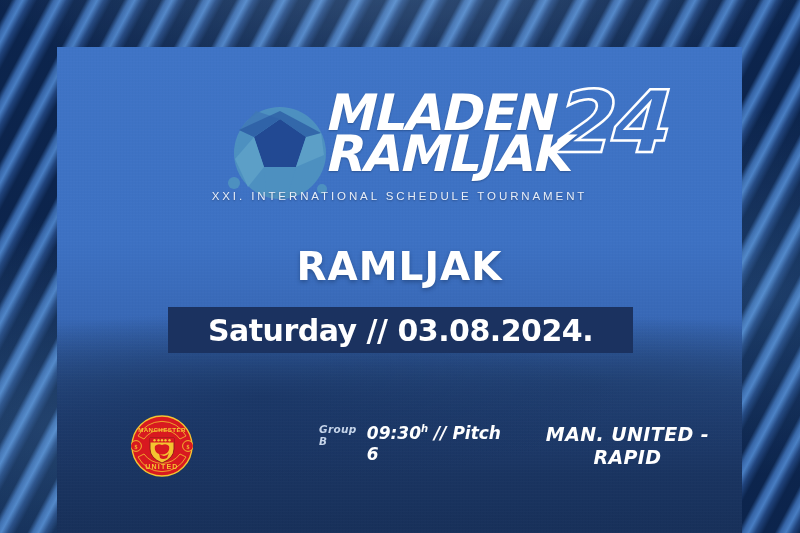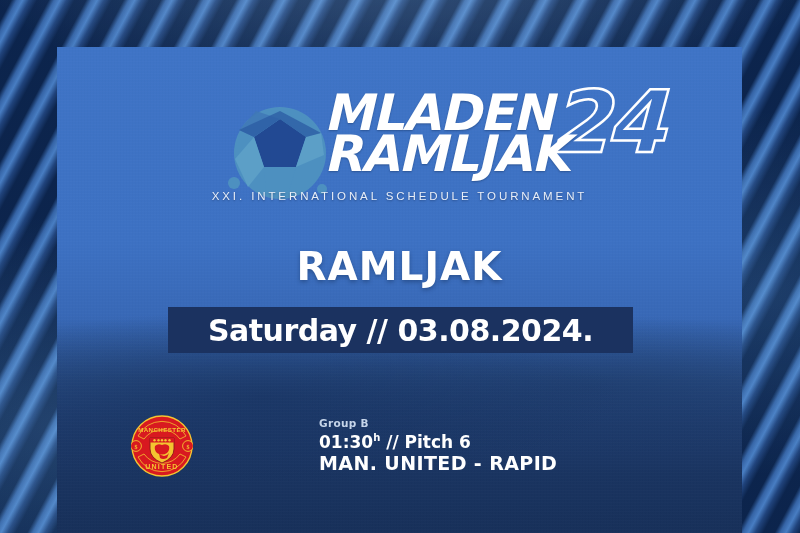--- a/index.html
+++ b/index.html
@@ -225,23 +225,23 @@
     width: 180px;
     flex: 0 0 auto;
   }
   .crest {
     width: 62px;
     height: 68px;
     flex: 0 0 auto;
   }
   .match-info {
     display: flex;
-    flex-direction: column;
     justify-content: center;
     padding-left: 8px;
+    font-style: italic;
   }
   .group-label {
     font-family: "DejaVu Sans", sans-serif;
     font-weight: bold;
     font-size: 10.5px;
     color: #c6d5ea;
     letter-spacing: 0.3px;
     margin-bottom: 3px;
   }
   .time-pitch {
@@ -352,21 +352,21 @@
                 <text x="57" y="36.6" font-family="Liberation Serif, serif" font-size="6" font-weight="bold" fill="#f4c430" text-anchor="middle">$</text>
               </svg>
             </div>
 
 
           </div>
 
           <div class="match-info">
             <div class="group-label">Group B</div>
             <div class="time-pitch">
-              <span>01:30</span><sup>h</sup>
+              <span>09:30</span><sup>h</sup>
               <span>//</span>
               <span>Pitch 6</span>
             </div>
             <div class="teams">MAN. UNITED - RAPID</div>
           </div>
 
         </div>
 
         <div class="match-row partial">
           <div class="crests">

